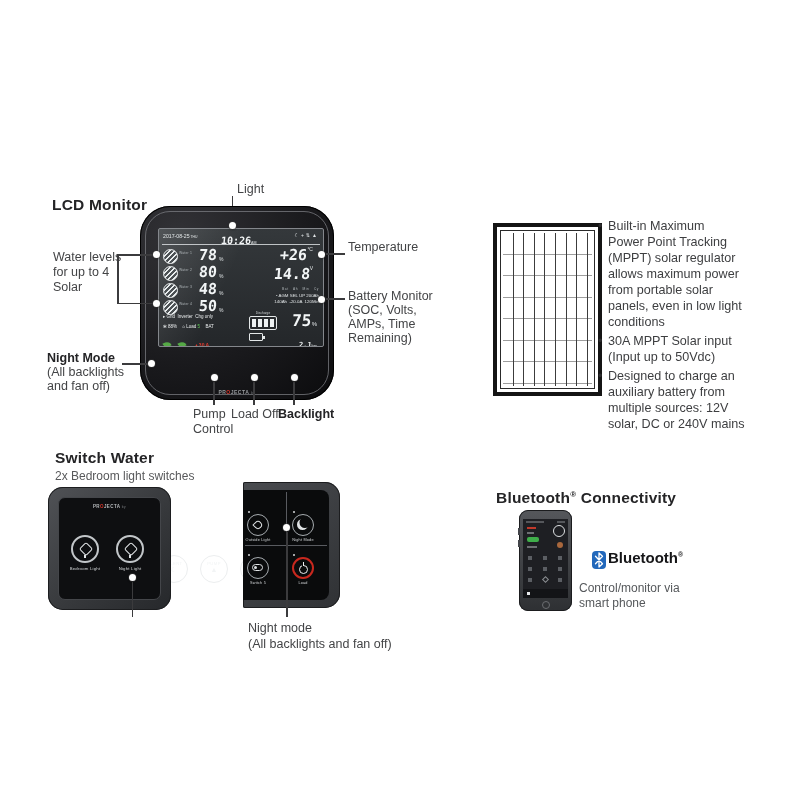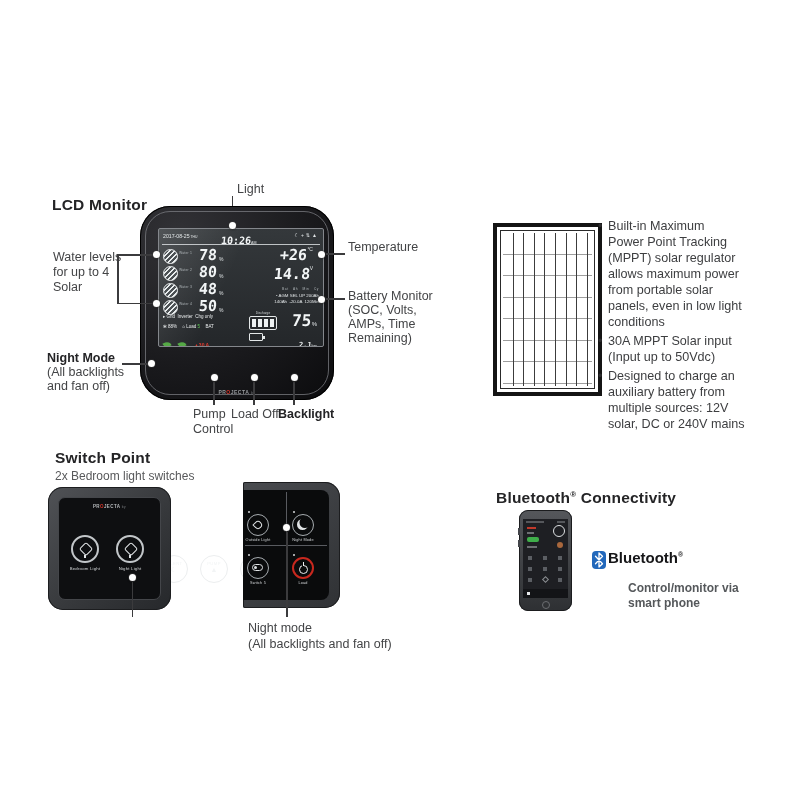--- a/index.html
+++ b/index.html
@@ -267,21 +267,21 @@
       <span class="capline">(Input up to 50Vdc)</span>
     </li>
     <li>
       <span class="capline">Designed to charge an</span>
       <span class="capline">auxiliary battery from</span>
       <span class="capline">multiple sources: 12V</span>
       <span class="capline">solar, DC or 240V mains</span>
     </li>
   </ul>
 
-  <div class="abs h1" style="left:55px;top:449px;">Switch Point</div>
+  <div class="abs h1" style="left:55px;top:449px;">Switch Water</div>
   <div class="abs" style="left:55px;top:469px;font-size:12px;color:#58595b;">2x Bedroom light switches</div>
 
   <div id="panel1">
     <div id="panel1-face">
       <div class="abs" style="left:0;right:0;top:6px;text-align:center;font-size:4.5px;font-weight:700;color:#b8bbbe;letter-spacing:.4px;">
         <span>PR</span><span style="color:#d63429;">O</span><span>JECTA</span>
         <span style="font-size:3.2px;font-weight:400;color:#7a7d80;">by</span>
       </div>
       <div class="sw-circle" style="left:12px;top:37px;">
         <span class="bulb"></span>
@@ -371,18 +371,18 @@
   <div id="bt-logo">
     <svg width="14" height="18" viewBox="0 0 14 18">
       <g stroke="#ffffff" stroke-width="1.3" fill="none" stroke-linejoin="round" stroke-linecap="round">
         <path d="M7 2 L7 16 L10.5 12.8 L3.5 5.2 M3.5 12.8 L10.5 5.2 L7 2"></path>
       </g>
     </svg>
   </div>
   <div class="abs" style="left:608px;top:549px;font-size:15px;font-weight:700;color:#161618;">
     <span>Bluetooth</span><sup style="font-size:7px;">®</sup>
   </div>
-  <div class="abs desc" style="left:628px;top:581px;font-weight:bold;">
+  <div class="abs desc" style="left:579px;top:581px;">
     <span class="capline">Control/monitor via</span>
     <span class="capline">smart phone</span>
   </div>
 
 </div>
 
 </body></html>

